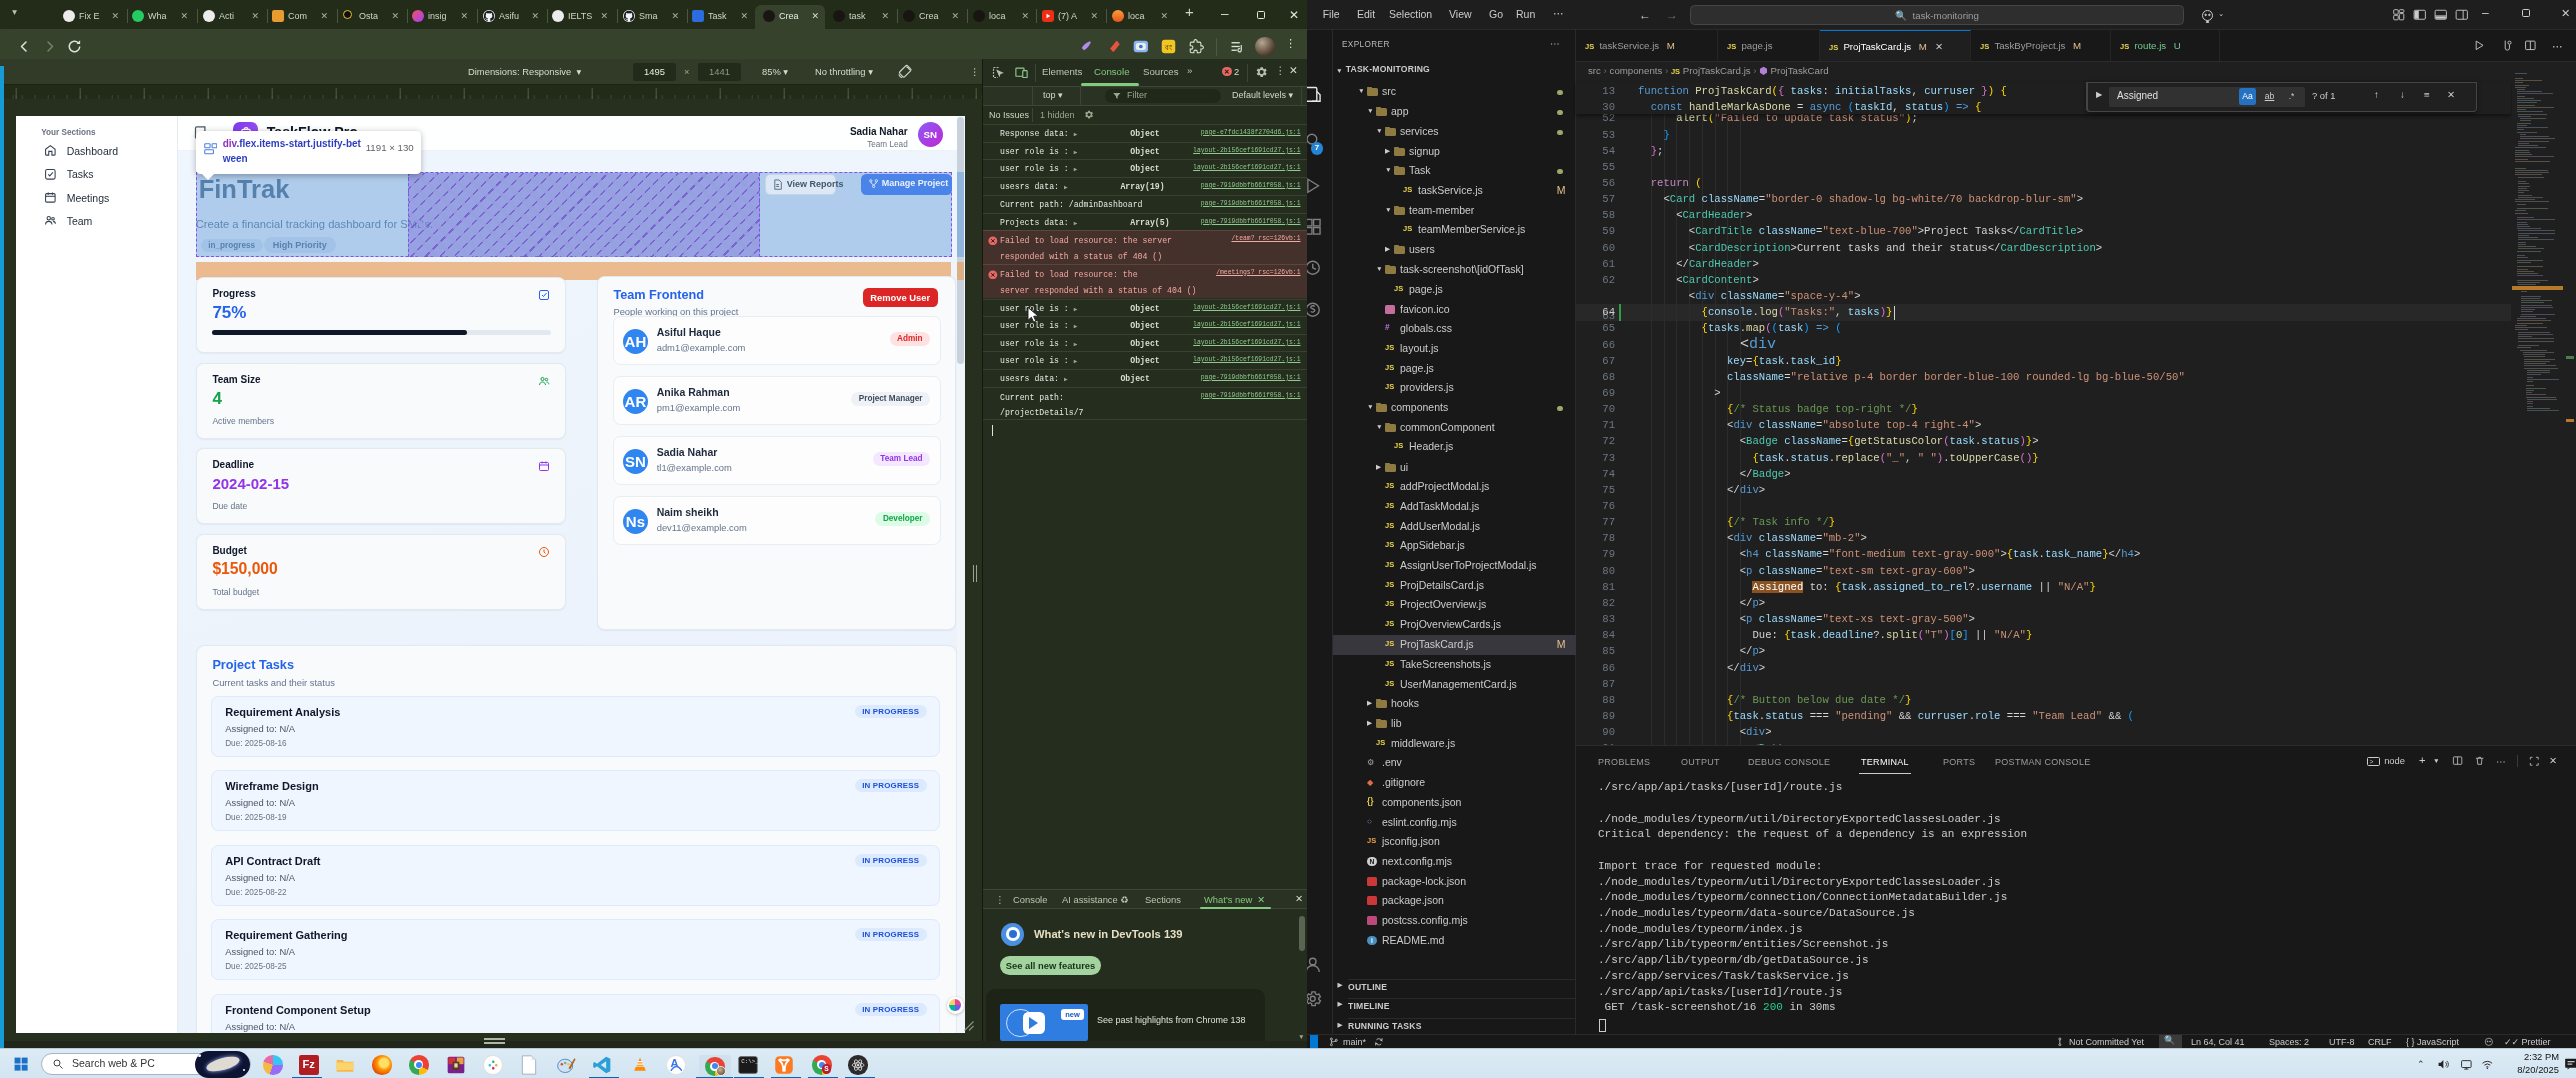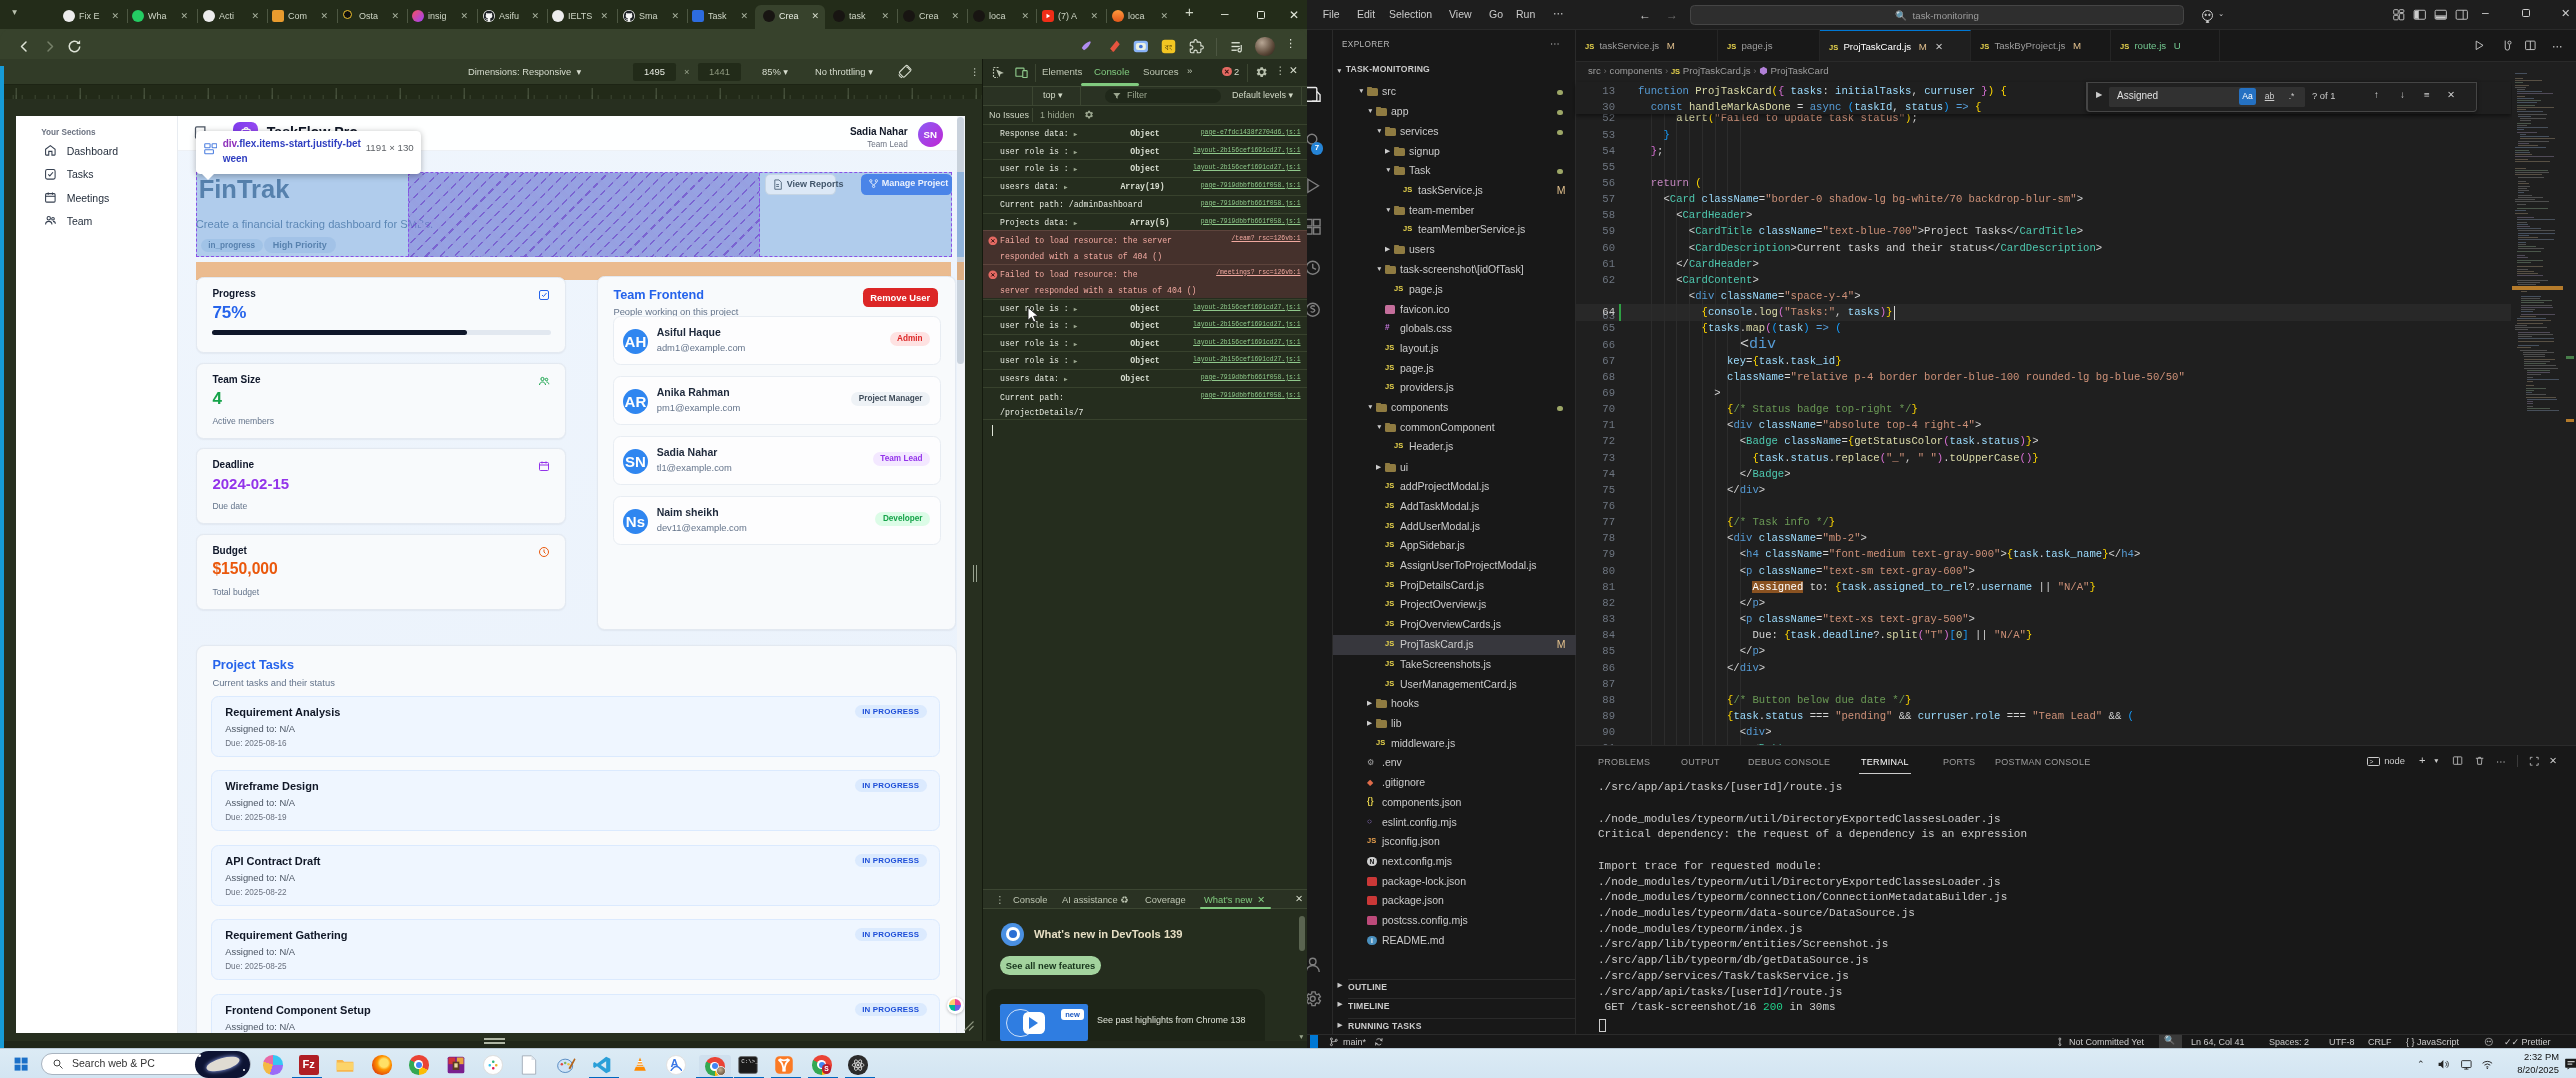--- a/index.html
+++ b/index.html
@@ -551,21 +551,21 @@
           <span class="clink">page-7919dbbfb661f058.js:1</span>
         </div>
       <div class="crow" style="top:360px;height:0.7px;"></div>
       <div style="position:absolute;left:9px;top:366px;width:1.1px;height:10.5px;background:#dfe4d8;"></div>
 
       <div id="drawer">
         <div style="position:absolute;left:0;top:0;width:325px;height:20px;background:#2a3223;border-top:0.7px solid #3c4632;border-bottom:0.7px solid #3c4632;"></div>
         <div style="position:absolute;left:12px;top:4.5px;font-size:9.7px;color:#b9c1ae;">⋮</div>
         <div style="position:absolute;left:30px;top:4.5px;font-size:9.4px;color:#bec6b3;">Console</div>
         <div style="position:absolute;left:79px;top:4.5px;font-size:9.4px;color:#bec6b3;">AI assistance ♻</div>
-        <div style="position:absolute;left:162px;top:4.5px;font-size:9.4px;color:#bec6b3;">Coverage</div>
+        <div style="position:absolute;left:162px;top:4.5px;font-size:9.4px;color:#bec6b3;">Sections</div>
         <div style="position:absolute;left:221px;top:4.5px;font-size:9.4px;color:#81ca7f;">What's new &nbsp;✕</div>
         <div style="position:absolute;left:217px;top:18px;width:71px;height:2.2px;border-radius:1.5px;background:#81ca7f;"></div>
         <div style="position:absolute;left:312px;top:3.7px;font-size:9.7px;color:#d7ddcd;">✕</div>
         <div style="position:absolute;left:18px;top:34px;width:23px;height:23px;border-radius:50%;background:#4a90e2;"></div>
         <div style="position:absolute;left:22.5px;top:38px;width:14.2px;height:14.2px;border-radius:50%;background:#fff;"></div>
         <div style="position:absolute;left:25.5px;top:41px;width:8.2px;height:8.2px;border-radius:50%;background:#2a6fd4;"></div>
         <div style="position:absolute;left:51px;top:39px;font-size:11.2px;font-weight:bold;color:#e7dfc4;">What's new in DevTools 139</div>
         <div style="position:absolute;left:17px;top:67px;width:101px;height:19px;border-radius:9.7px;background:#a3d39e;color:#17341b;font-size:9.4px;font-weight:bold;text-align:center;line-height:19px;">See all new features</div>
         <div style="position:absolute;left:3px;top:100px;width:279px;height:52px;border-radius:9px 9px 0 0;background:#1d2417;"></div>
         <div style="position:absolute;left:17px;top:115px;width:88px;height:37px;background:#2f7de1;border-radius:2.2px;overflow:hidden;">

